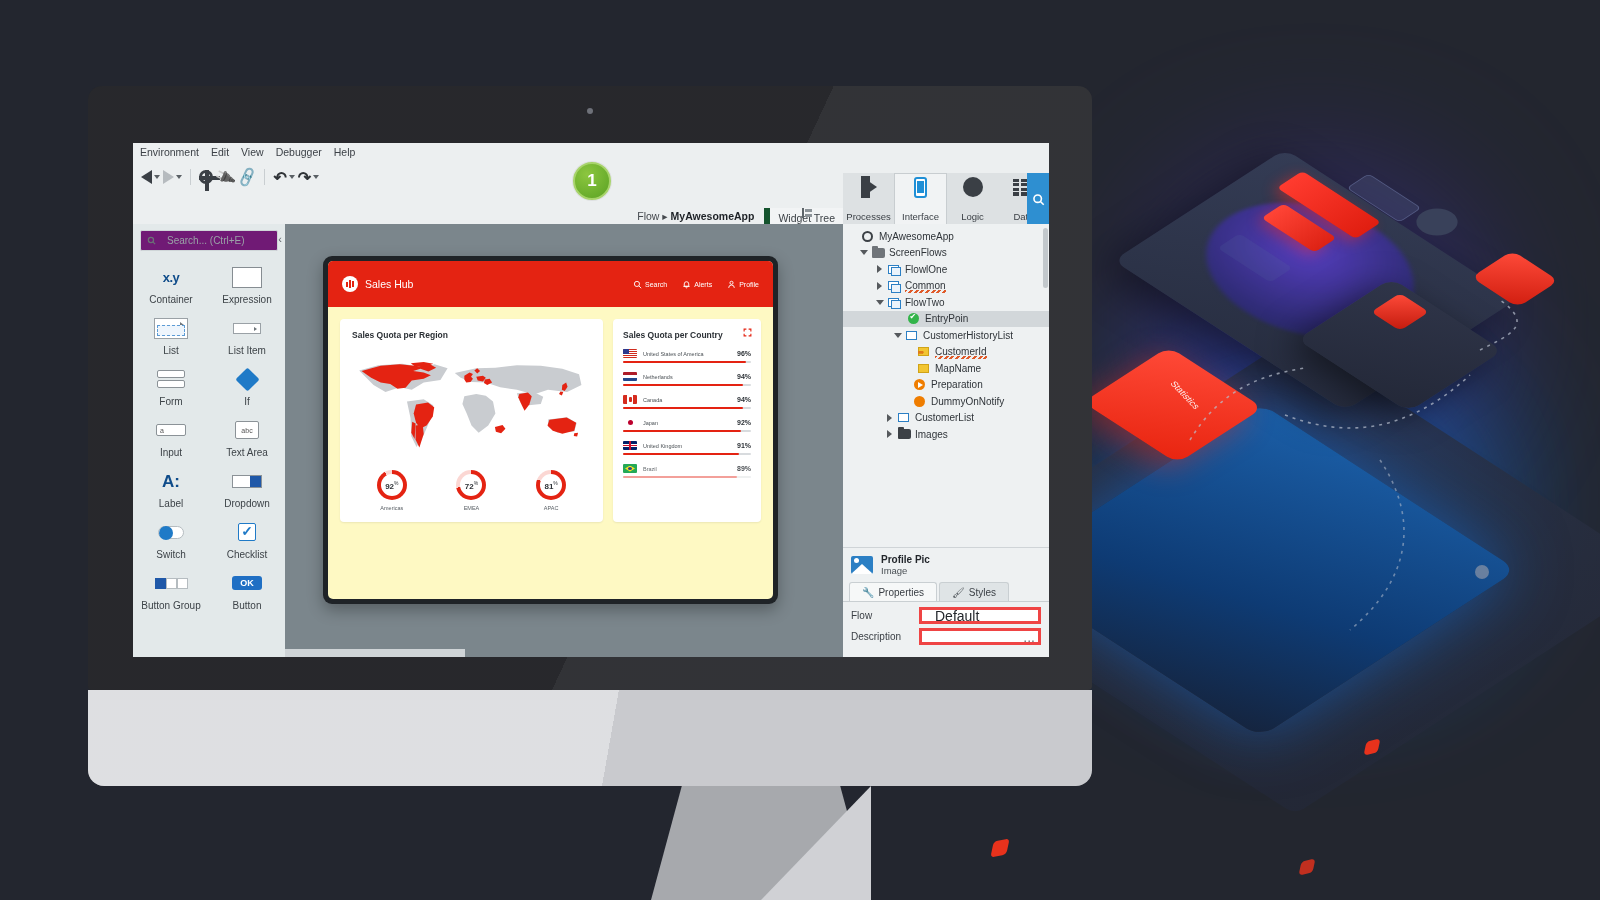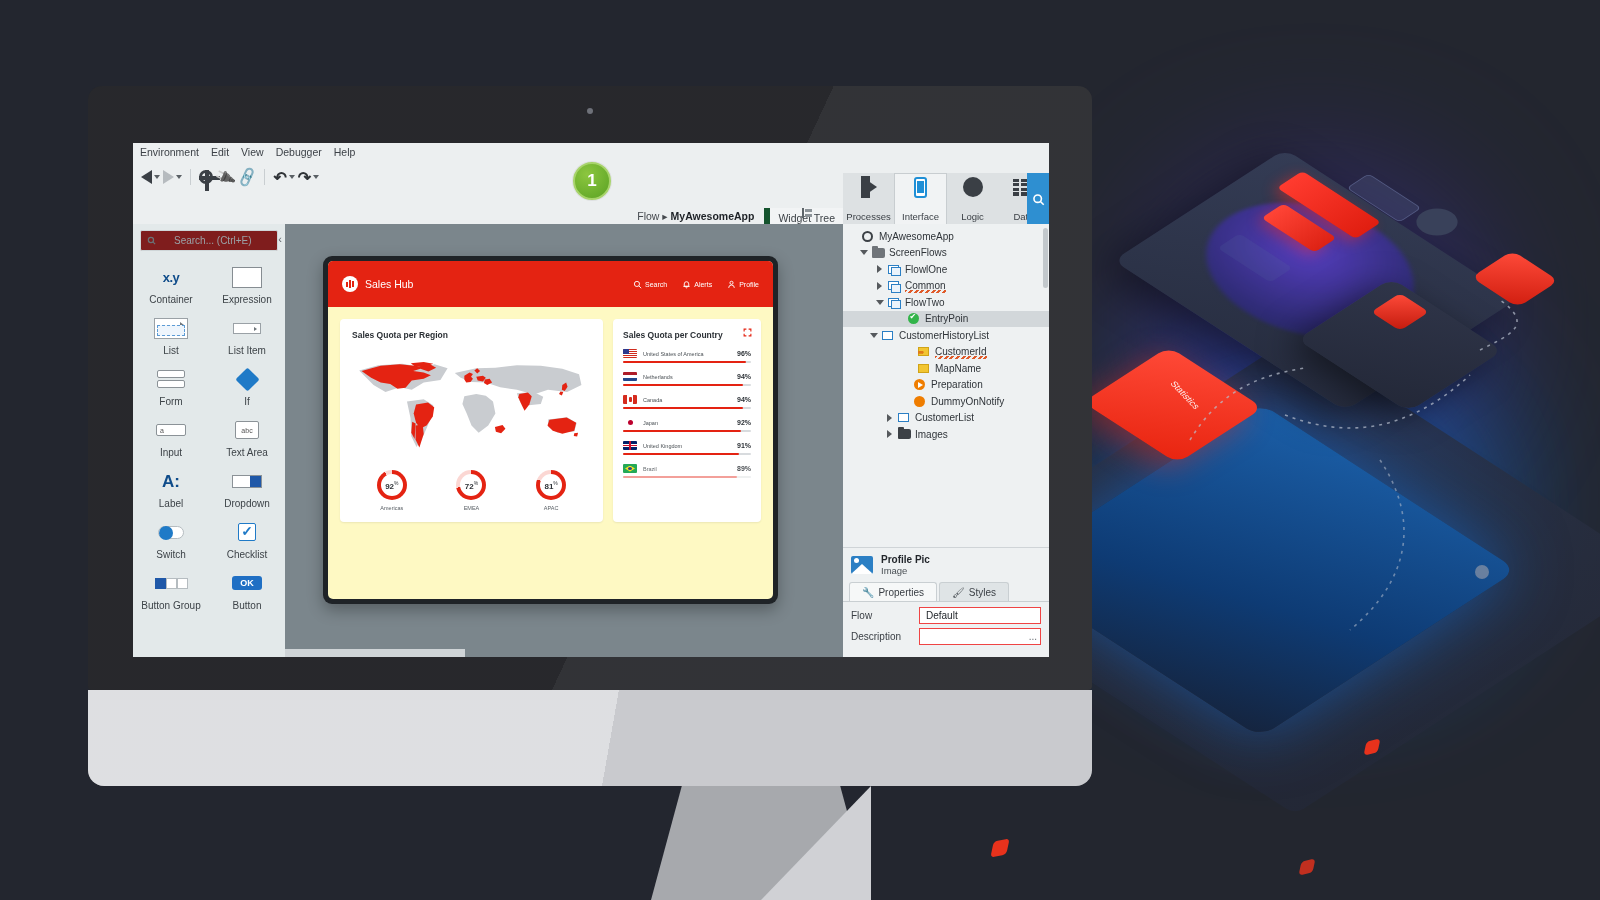--- a/index.html
+++ b/index.html
@@ -144,22 +144,22 @@
     display:flex;align-items:center;justify-content:center;
   }
   #ribbon-search svg{fill:none;stroke:#fff;stroke-width:2;}
 
   
   #workspace{position:absolute;left:0;top:81px;width:916px;height:433px;}
 
   
   #toolbox{position:absolute;left:0;top:0;width:152px;height:433px;background:#e3e9ea;}
   #tb-search{
-    margin:6px 7px 0 7px;height:21px;background:#7f1d1d;border:1px solid #cfd6d8;border-radius:2px;
-    display:flex;align-items:center;gap:18px;padding-left:6px;font-size:10px;color:#9aa2a7;
+    margin:6px 7px 0 7px;height:21px;background:#701a75;border:1px solid #cfd6d8;border-radius:2px;
+    display:flex;align-items:center;gap:11px;padding-left:6px;font-size:10px;color:#9aa2a7;
   }
   #tb-collapse{position:absolute;right:3px;top:9px;font-size:11px;color:#5f666b;}
   #tb-grid{display:grid;grid-template-columns:1fr 1fr;row-gap:1px;margin-top:7px;}
   .tb-cell{display:flex;flex-direction:column;align-items:center;gap:5px;padding:7px 0 3px;}
   .tb-cell .lbl{font-size:10px;color:#3d4348;}
   .tb-art{height:24px;display:flex;align-items:center;justify-content:center;}
   .art-xy{font-size:13px;font-weight:bold;color:#0f4c8a;letter-spacing:-.5px;}
   .art-expr{width:30px;height:21px;background:#fff;border:1.5px solid #868d92;}
   .art-list{width:34px;height:21px;background:#fff;border:1px solid #9aa1a6;position:relative;}
   .art-list:after{content:"";position:absolute;left:2px;bottom:2px;right:2px;height:9px;border:1px dashed #5b9bd5;background:#eef5fc;}
@@ -275,21 +275,21 @@
   #prop-thumb .sun{position:absolute;left:3px;top:2px;width:5px;height:5px;border-radius:50%;background:#fff;}
   #prop-thumb .hill{position:absolute;left:0;bottom:0;width:0;height:0;border-left:11px solid transparent;border-right:11px solid transparent;border-bottom:10px solid #fff;}
   #prop-name{font-size:10px;font-weight:bold;color:#22262b;}
   #prop-type{font-size:9.5px;color:#4a5055;}
   #prop-tabs{display:flex;padding-left:6px;gap:2px;}
   .ptab{height:19px;display:flex;align-items:center;gap:4px;padding:0 12px;font-size:10px;color:#3b4046;background:#dfe4e6;border:1px solid #c9cfd2;border-bottom:none;border-radius:3px 3px 0 0;}
   .ptab.active{background:#f6f8f8;}
   #prop-rows{border-top:1px solid #c9cfd2;padding:5px 8px 0;}
   .prow{display:flex;align-items:center;gap:6px;margin-bottom:4px;}
   .plab{width:62px;font-size:10px;color:#3b4046;}
-  .pval{flex:1;height:17px;background:#fff;border:1px solid #ef4444;font-size:10px;color:#23272c;display:flex;align-items:center;padding-left:6px;}
+  .pval{flex:1;height:17px;background:#fff;border:3px solid #ef4444;font-size:14px;color:#23272c;display:flex;align-items:center;padding-left:13px;}
   .pval.ellip{justify-content:flex-end;padding-right:3px;color:#6a7075;}
 
   #hscroll{position:absolute;left:152px;bottom:0;width:180px;height:8px;background:#cfd4d7;}
 </style>
 </head>
 <body>
 
 <div id="bg-scene">
   <div class="bg-glow" style="left:1110px;top:330px;width:400px;height:330px;background:#1763c9;opacity:.55;"></div>
   <div class="bg-glow" style="left:1150px;top:170px;width:330px;height:300px;background:#3a2c8e;opacity:.6;"></div>
@@ -808,21 +808,21 @@
         </div>
 
         <div class="tn sel" style="padding-left:52px">
           <span class="tw"></span>
           <span class="ti">
               <span class="i-entry"></span>
             </span>
           <span>EntryPoin</span>
         </div>
 
-        <div class="tn" style="padding-left:26px">
+        <div class="tn" style="padding-left:50px">
           <span class="tw">
               <span class="tri-d"></span>
             </span>
           <span class="ti">
               <span class="i-screen"></span>
             </span>
           <span>CustomerHistoryList</span>
         </div>
 
         <div class="tn" style="padding-left:62px">

